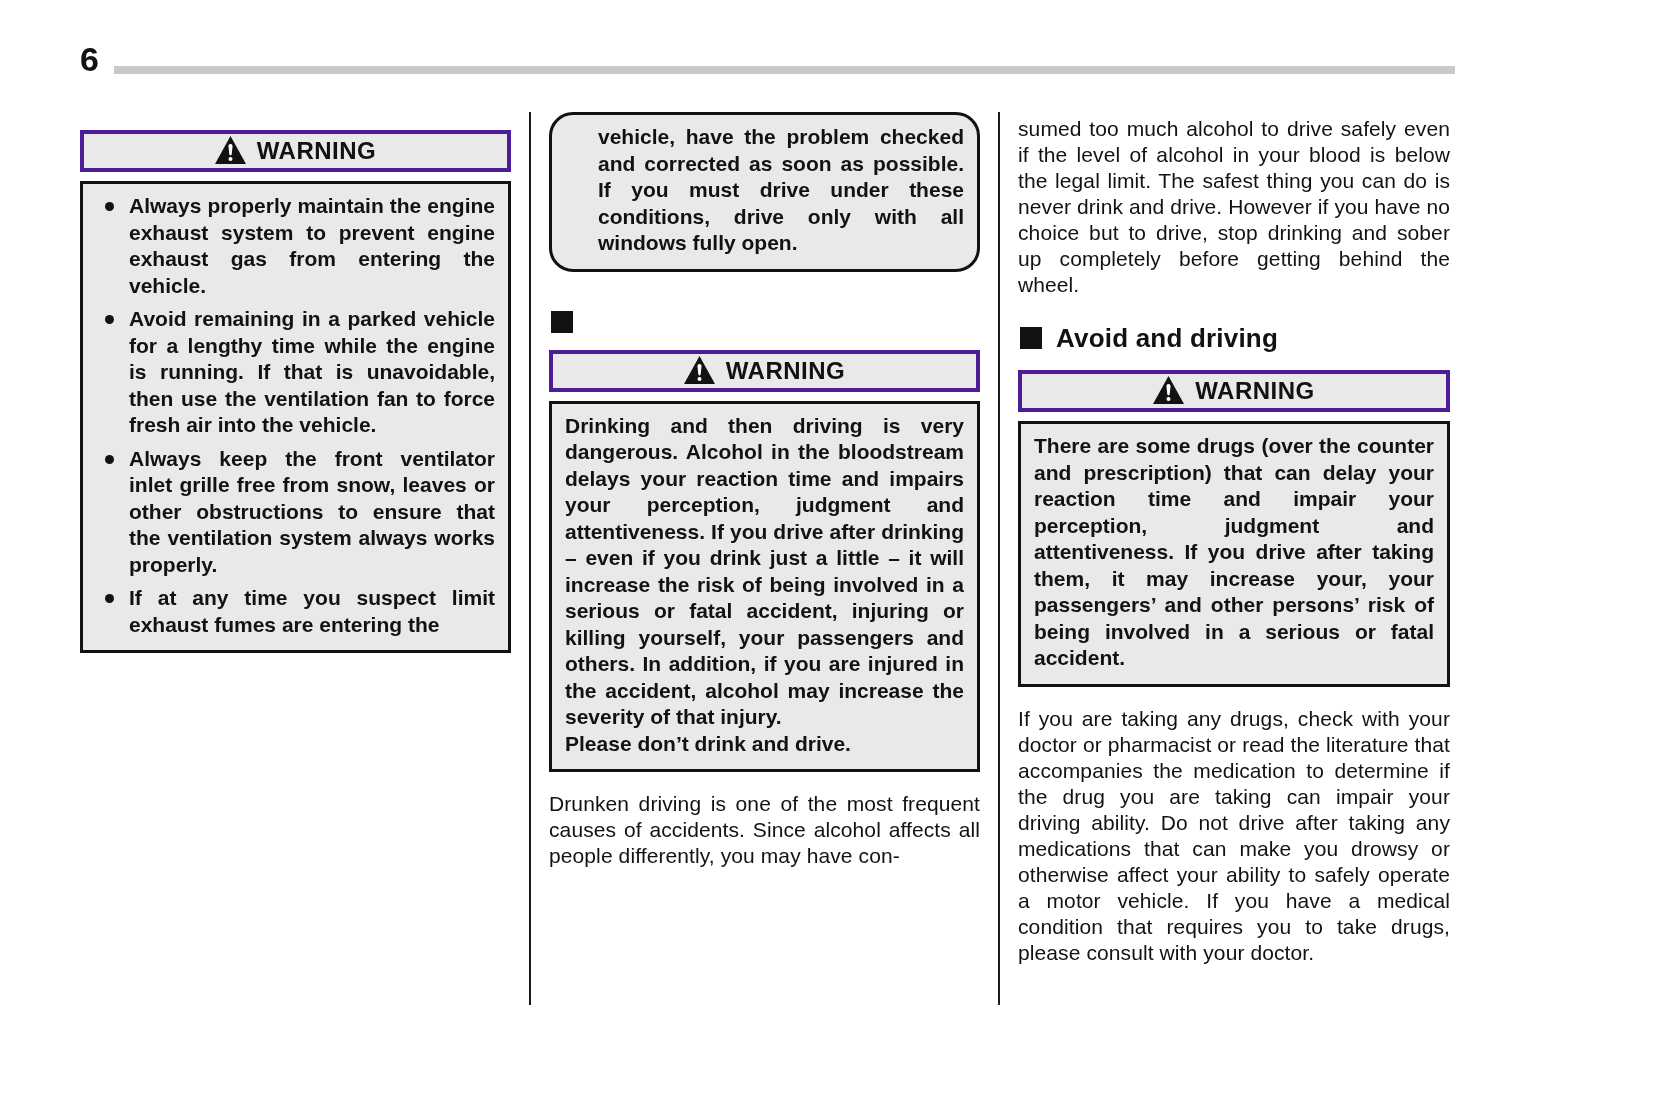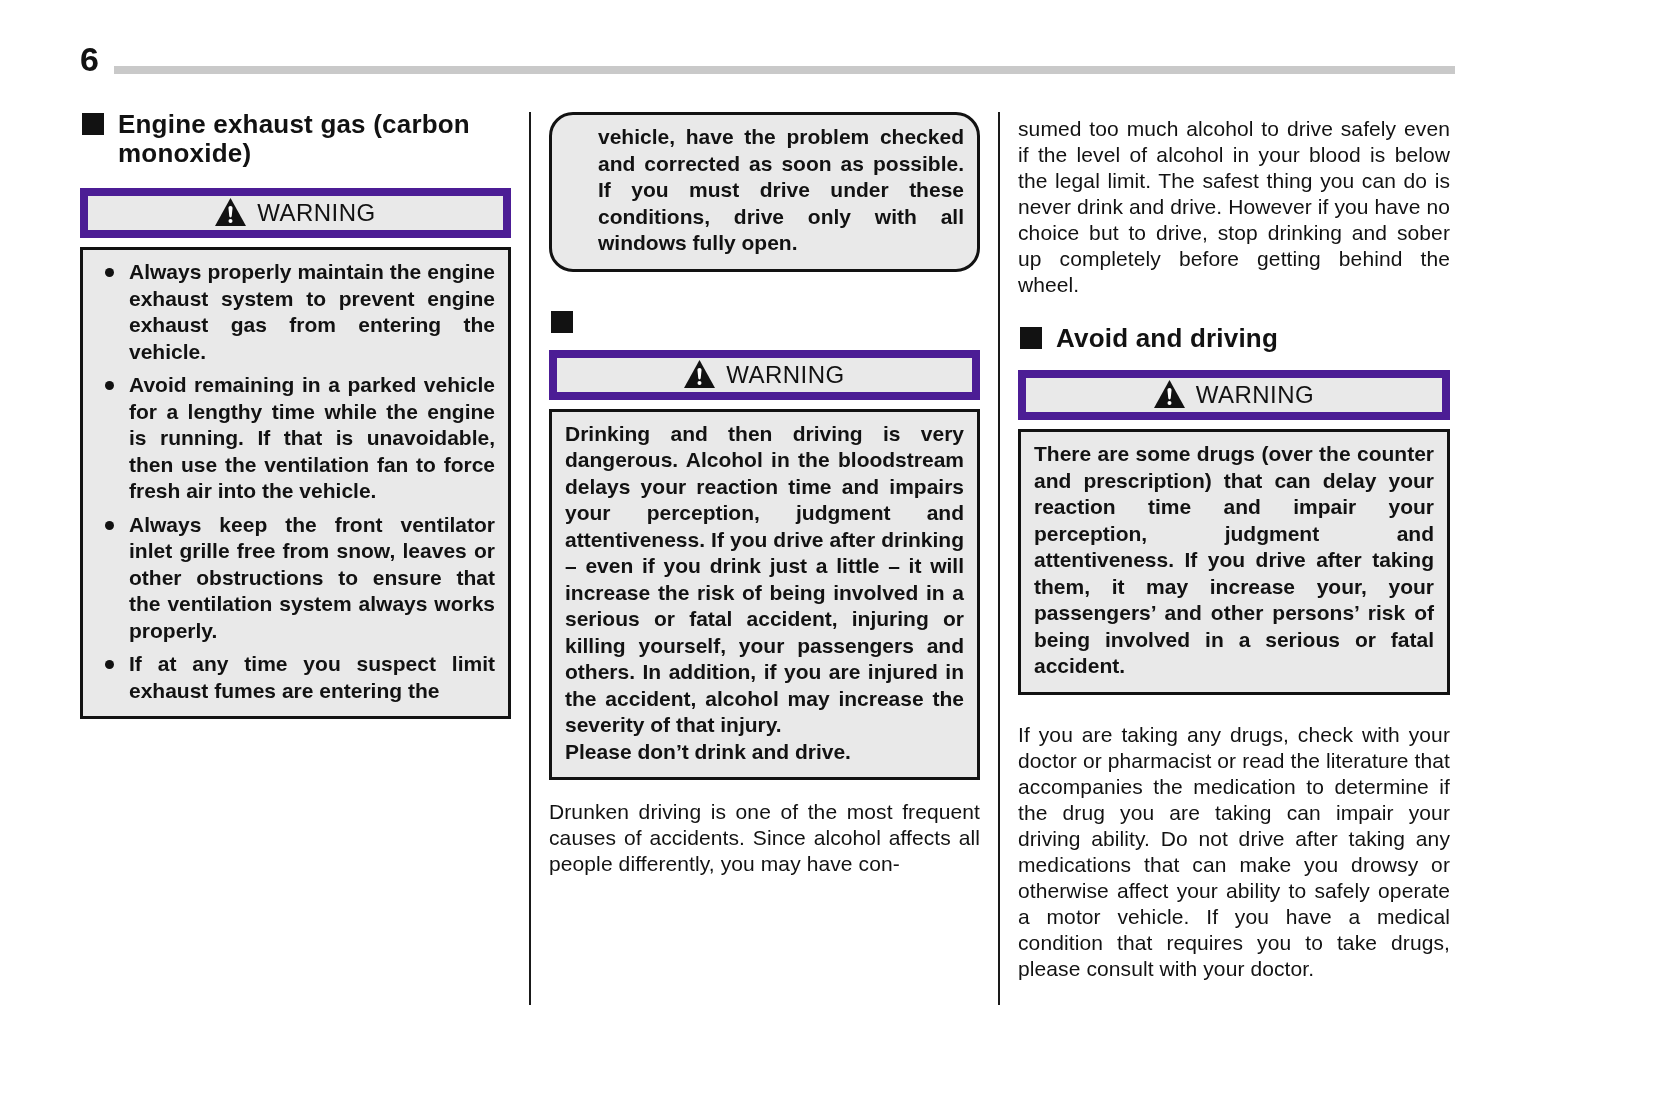--- a/index.html
+++ b/index.html
@@ -66,29 +66,29 @@
   .square-marker {
     flex: none;
     width: 22px;
     height: 22px;
     background: #121212;
     margin: 3px 14px 0 2px;
   }
 
   
   .warn-header {
-    border: 8px solid #4c1d95;
+    border: 4px solid #4c1d95;
     background: #e9e9e9;
     height: 34px;
     display: flex;
     align-items: center;
     justify-content: center;
     gap: 11px;
     font-size: 24px;
-    font-weight: normal;
+    font-weight: bold;
     letter-spacing: 0.5px;
   }
   .warn-tri {
     display: inline-flex;
     margin-top: -2px;
   }
 
   
   .warn-box {
     border: 3px solid #121212;
@@ -141,37 +141,33 @@
   }
 
   
   .col1-warn-header { margin-top: 20px; }
   .col2-heading     { margin-top: 36px; }
   .col2-warn-header { margin-top: 17px; }
   .col2-body-para   { margin-top: 19px; }
   .col3-top-para    { margin-top: 6px; }
   .col3-heading     { margin-top: 26px; }
   .col3-warn-header { margin-top: 17px; }
-  .col3-body-para   { margin-top: 27px; }
+  .col3-body-para   { margin-top: 19px; }
 </style>
 </head>
 <body>
 
 <div class="page-header">
   <div class="page-number">6</div>
   <div class="header-rule"></div>
 </div>
 
 <div class="columns">
 
   <section class="col">
-    <div class="section-heading">
-      <span class="square-marker"></span>
-      <span>Engine exhaust gas (carbon monoxide)</span>
-    </div>
 
     <div class="warn-header col1-warn-header">
       <span class="warn-tri">
         <svg width="31" height="28" viewBox="0 0 100 90">
           <path d="M50 0 L100 90 L0 90 Z" fill="#121212"></path>
           <path d="M50 26 c5 0 7 3 6.5 8 l-2.5 24 c-0.3 3 -2 4.5 -4 4.5 s-3.7 -1.5 -4 -4.5 l-2.5 -24 c-0.5 -5 1.5 -8 6.5 -8 Z" fill="#ffffff"></path>
           <circle cx="50" cy="74" r="6.5" fill="#ffffff"></circle>
         </svg>
       </span>
       <span>WARNING</span>

